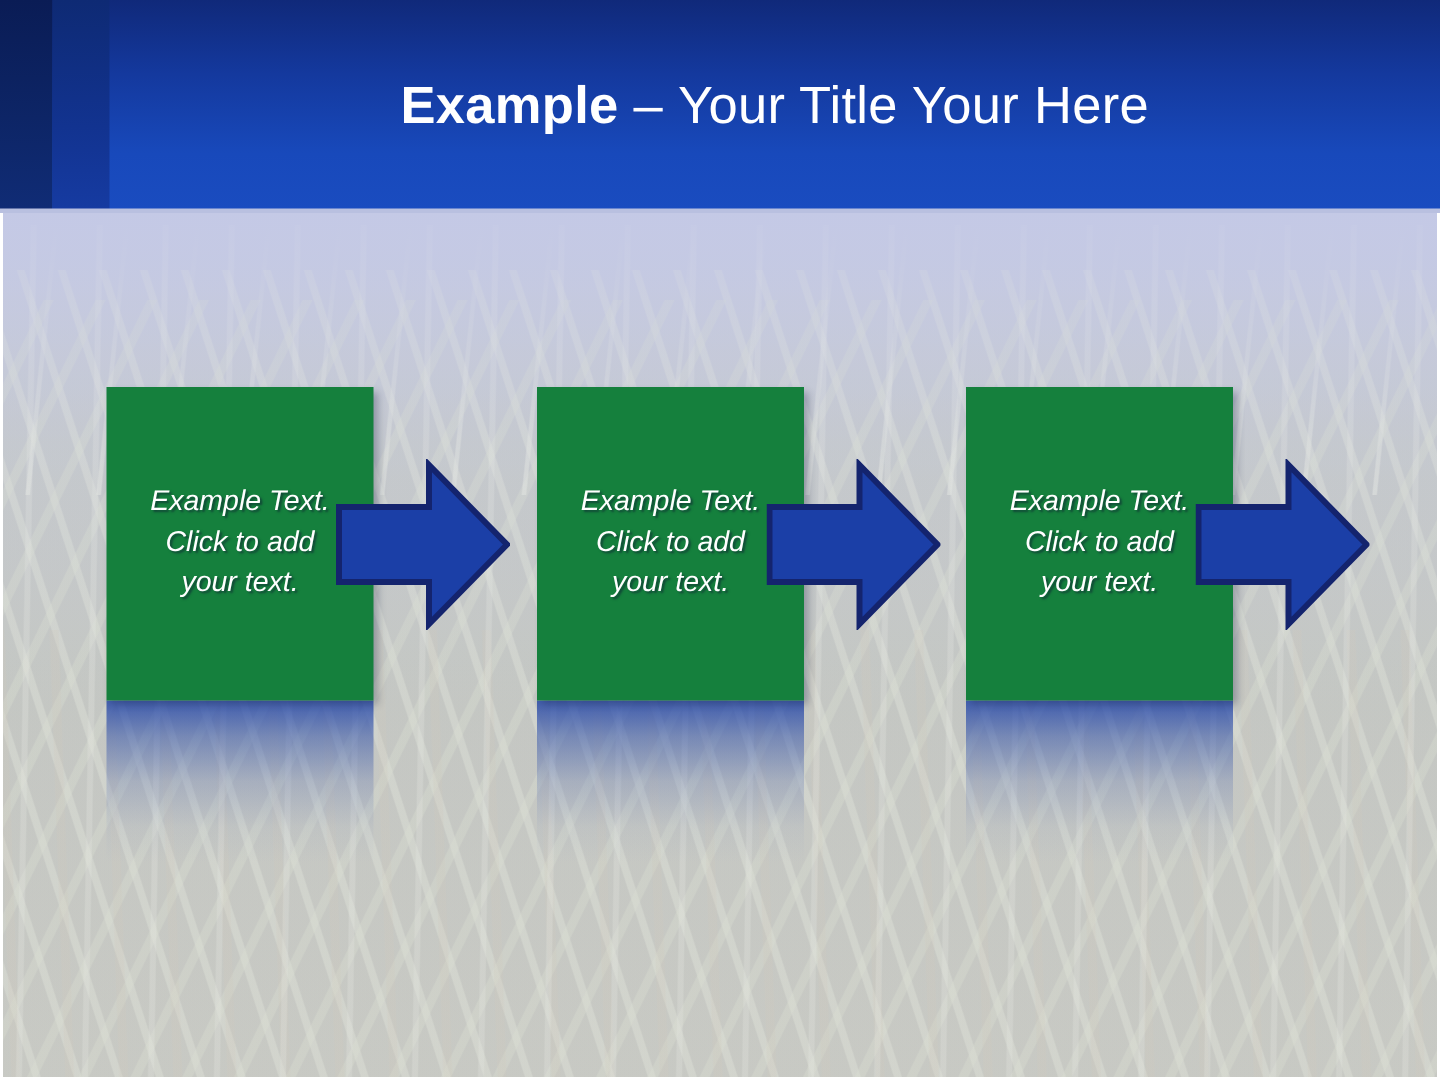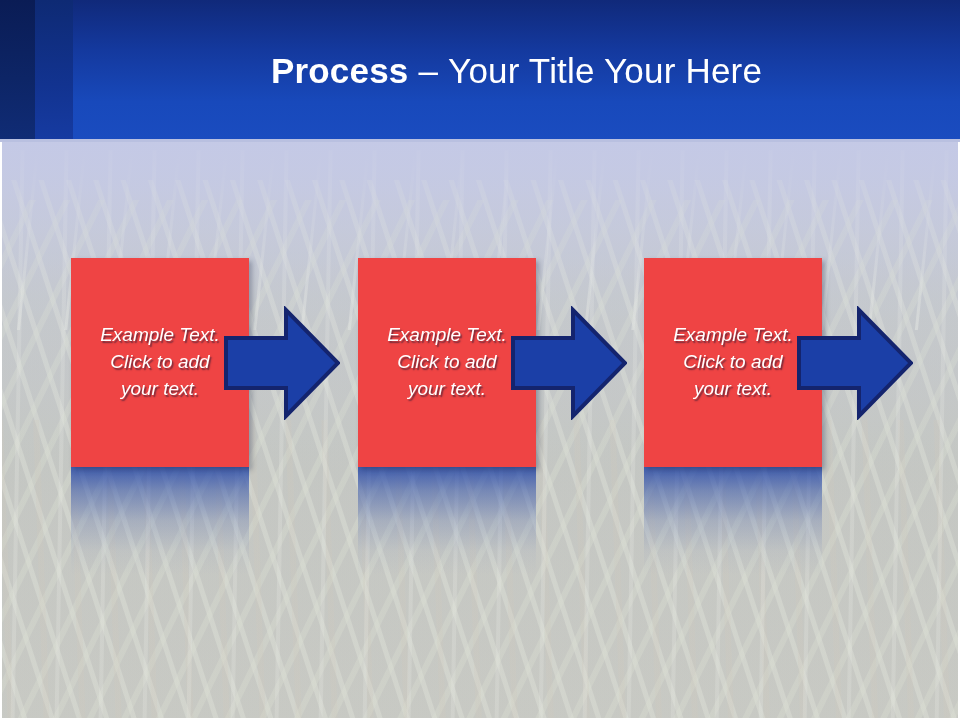--- a/index.html
+++ b/index.html
@@ -191,21 +191,21 @@
   }
   .step-1 { left: 71px; }
   .step-2 { left: 358px; }
   .step-3 { left: 644px; }
 
   .step-box {
     position: absolute;
     left: 0; top: 0;
     width: 178px;
     height: 209px;
-    background: #ef4444;
+    background: #15803d;
     box-shadow: 3px 3px 5px rgba(30,40,70,0.32);
     display: flex;
     align-items: center;
     justify-content: center;
     box-sizing: border-box;
     padding: 0 10px;
   }
   .step-text {
     color: #ffffff;
     font-style: italic;
@@ -265,21 +265,21 @@
     <div class="bg-leaves-c"></div>
     <div class="bg-stalks"></div>
     <div class="bg-tassels"></div>
     <div class="bg-wash"></div>
   </div>
 
   <div class="header">
     <div class="header-main"></div>
     <div class="header-stripe-1"></div>
     <div class="header-stripe-2"></div>
-    <div class="header-title"><span class="title-strong">Process</span><span class="title-rest"> – </span><span class="title-rest">Your Title Your Here</span></div>
+    <div class="header-title"><span class="title-strong">Example</span><span class="title-rest"> – </span><span class="title-rest">Your Title Your Here</span></div>
     <div class="header-underline"></div>
   </div>
 
   <div class="chain">
 
     <div class="step step-1">
       <div class="step-reflection"></div>
       <div class="step-box">
         <div class="step-text">Example Text.
 Click  to add

